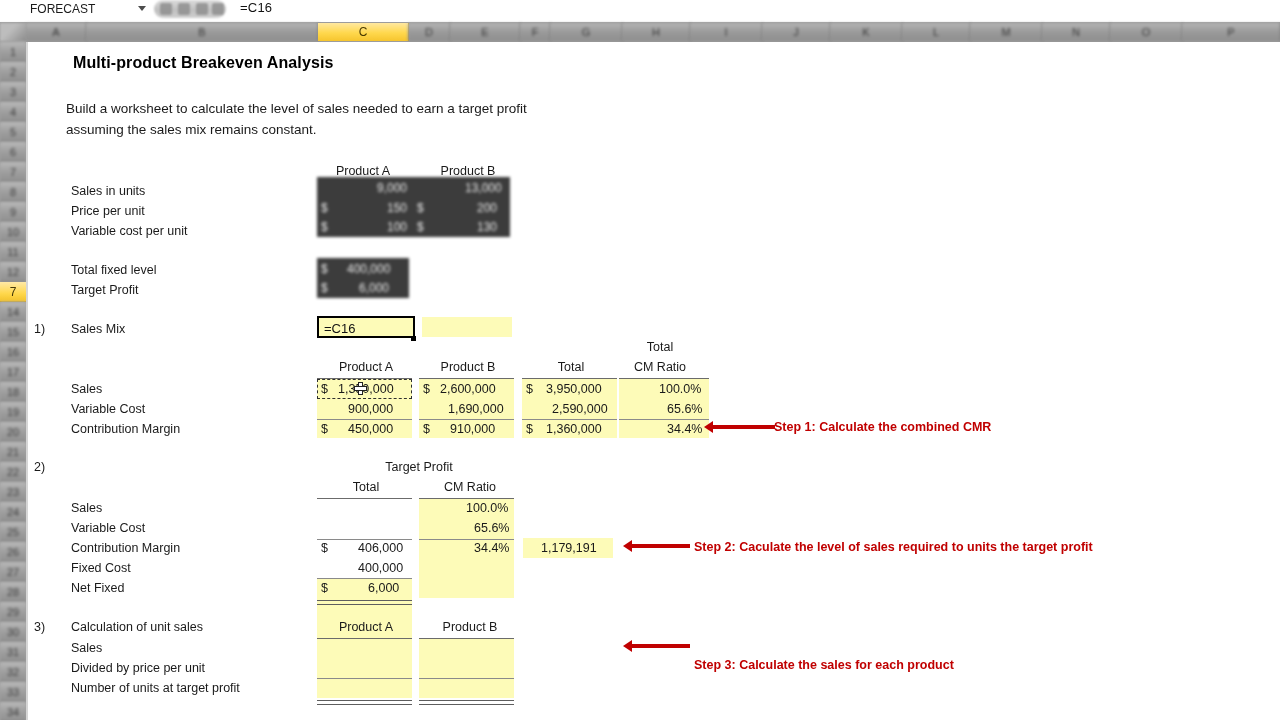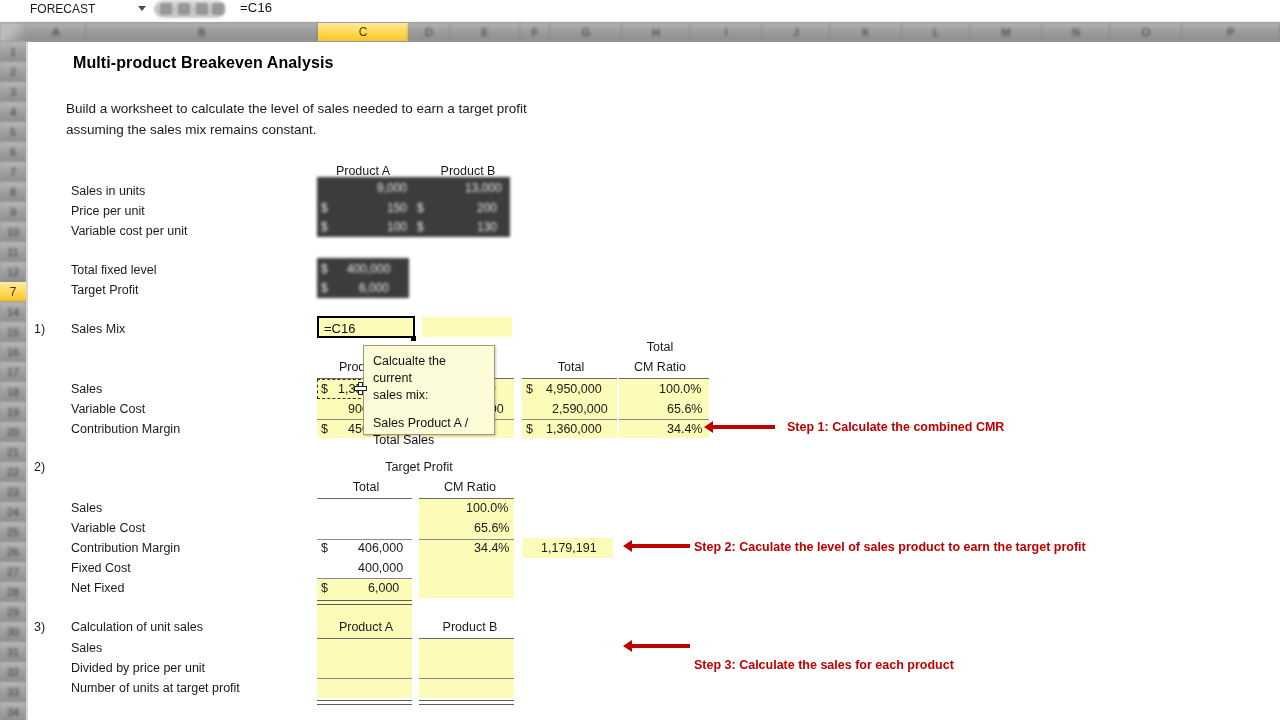--- a/index.html
+++ b/index.html
@@ -316,53 +316,46 @@
 
     <div class="lbl" style="left:43px;top:340px;">Sales</div>
     <div class="lbl" style="left:43px;top:360px;">Variable Cost</div>
     <div class="lbl" style="left:43px;top:380px;">Contribution Margin</div>
 
     <div class="num" style="left:293px;top:340px;">$</div>
     <div class="num" style="left:310px;top:340px;">1,350,000</div>
     <div class="num" style="left:395px;top:340px;">$</div>
     <div class="num" style="left:412px;top:340px;">2,600,000</div>
     <div class="num" style="left:498px;top:340px;">$</div>
-    <div class="num" style="left:518px;top:340px;">4,950,000</div>
+    <div class="num" style="left:518px;top:340px;">3,950,000</div>
     <div class="num" style="left:631px;top:340px;">100.0%</div>
 
     <div class="num" style="left:320px;top:360px;">900,000</div>
     <div class="num" style="left:420px;top:360px;">1,690,000</div>
     <div class="num" style="left:524px;top:360px;">2,590,000</div>
     <div class="num" style="left:639px;top:360px;">65.6%</div>
 
     <div class="uline thin" style="left:289px;top:377px;width:95px;"></div>
     <div class="uline thin" style="left:391px;top:377px;width:95px;"></div>
     <div class="uline thin" style="left:494px;top:377px;width:95px;"></div>
     <div class="uline thin" style="left:591px;top:377px;width:90px;"></div>
 
     <div class="num" style="left:293px;top:380px;">$</div>
     <div class="num" style="left:320px;top:380px;">450,000</div>
     <div class="num" style="left:395px;top:380px;">$</div>
     <div class="num" style="left:422px;top:380px;">910,000</div>
     <div class="num" style="left:498px;top:380px;">$</div>
     <div class="num" style="left:518px;top:380px;">1,360,000</div>
     <div class="num" style="left:639px;top:380px;">34.4%</div>
 
-    <div class="tooltip" style="left:335px;top:303px;width:132px;height:90px;">
-      <div>Calcualte the current</div>
-      <div>sales mix:</div>
-      <div class="gap"></div>
-      <div>Sales Product A /</div>
-      <div>Total Sales</div>
-    </div>
     <div class="cursor-plus" style="left:326px;top:340px;"></div>
 
     <div class="arrowhead" style="left:676px;top:379px;"></div>
     <div class="arrow" style="left:685px;top:383px;width:62px;"></div>
-    <div class="stepnote" style="left:746px;top:378px;margin-left:13px;">Step 1: Calculate the combined CMR</div>
+    <div class="stepnote" style="left:746px;top:378px;">Step 1: Calculate the combined CMR</div>
 
     <div class="stepno" style="left:6px;top:418px;">2)</div>
     <div class="hdr" style="left:301px;top:418px;width:180px;">Target Profit</div>
 
     <div class="hdr" style="left:298px;top:438px;width:80px;">Total</div>
     <div class="hdr" style="left:400px;top:438px;width:84px;">CM Ratio</div>
 
     <div class="uline" style="left:289px;top:456px;width:95px;"></div>
     <div class="uline" style="left:391px;top:456px;width:95px;"></div>
 
@@ -390,21 +383,21 @@
     <div class="uline thin" style="left:289px;top:536px;width:95px;"></div>
     <div class="num" style="left:293px;top:539px;">$</div>
     <div class="num" style="left:340px;top:539px;">6,000</div>
     <div class="dline" style="left:289px;top:558px;width:95px;"></div>
 
     <div class="ycell" style="left:495px;top:496px;width:90px;height:20px;"></div>
     <div class="num" style="left:513px;top:499px;">1,179,191</div>
 
     <div class="arrowhead" style="left:595px;top:498px;"></div>
     <div class="arrow" style="left:604px;top:502px;width:58px;"></div>
-    <div class="stepnote" style="left:666px;top:498px;">Step 2: Caculate the level of sales product to earn the target profit</div>
+    <div class="stepnote" style="left:666px;top:498px;">Step 2: Caculate the level of sales required to units the target profit</div>
 
     <div class="stepno" style="left:6px;top:578px;">3)</div>
     <div class="lbl" style="left:43px;top:578px;">Calculation of unit sales</div>
 
     <div class="hdr" style="left:298px;top:578px;width:80px;">Product A</div>
     <div class="hdr" style="left:400px;top:578px;width:84px;">Product B</div>
 
     <div class="uline" style="left:289px;top:596px;width:95px;"></div>
     <div class="uline" style="left:391px;top:596px;width:95px;"></div>
 

